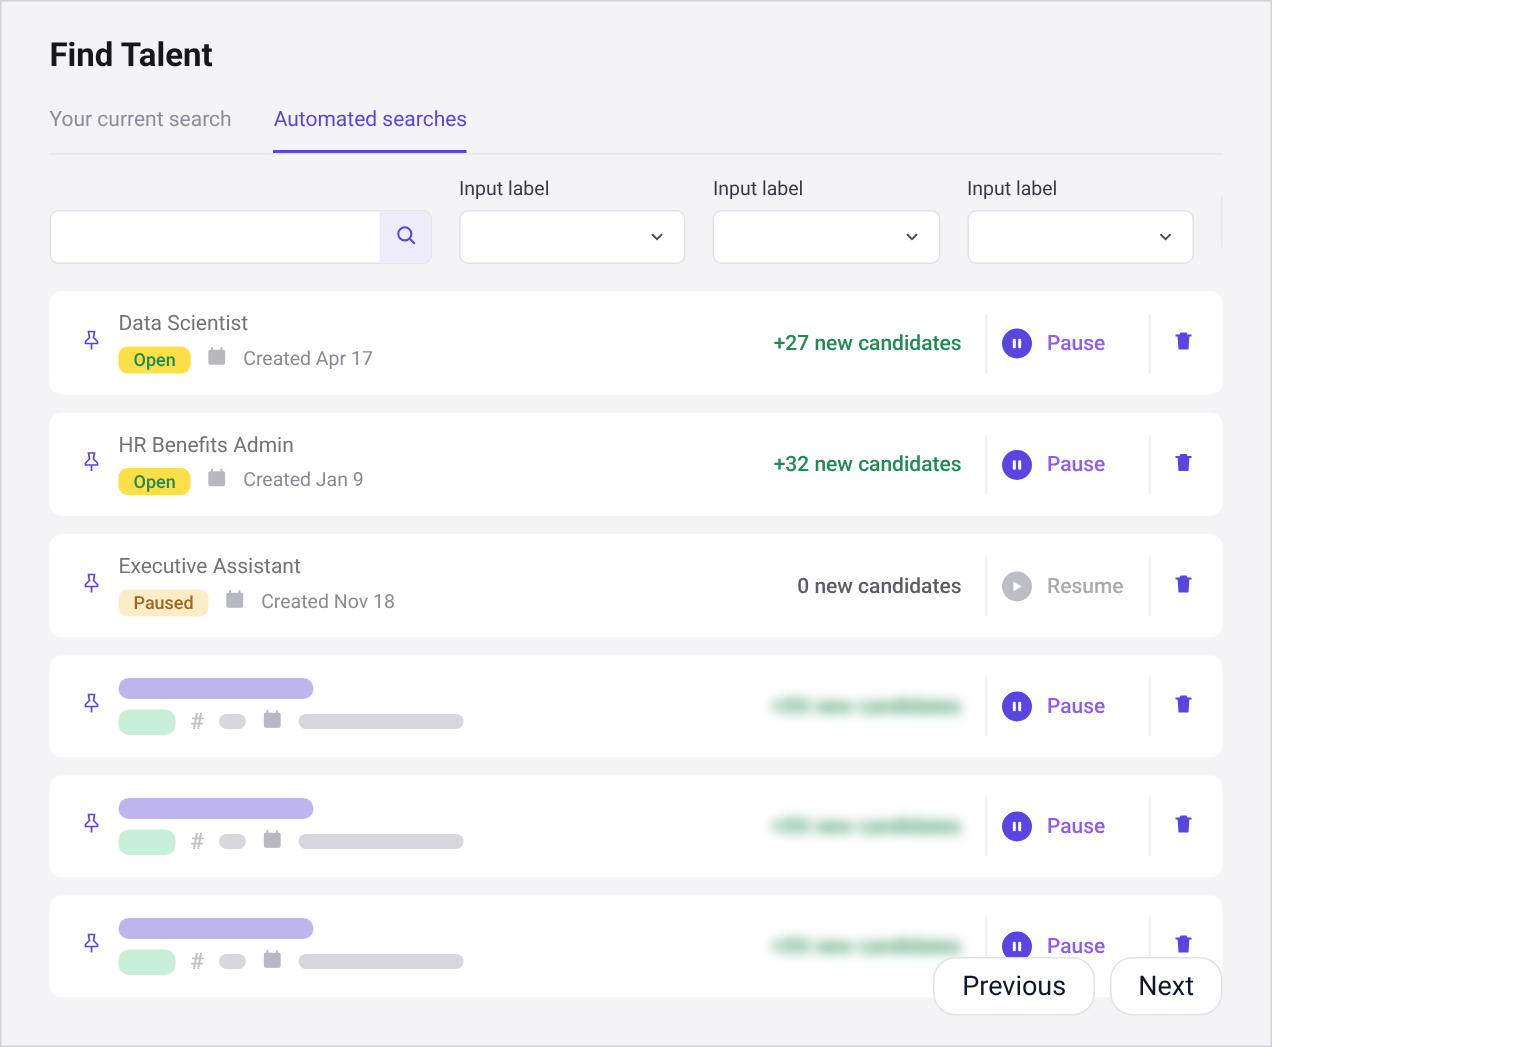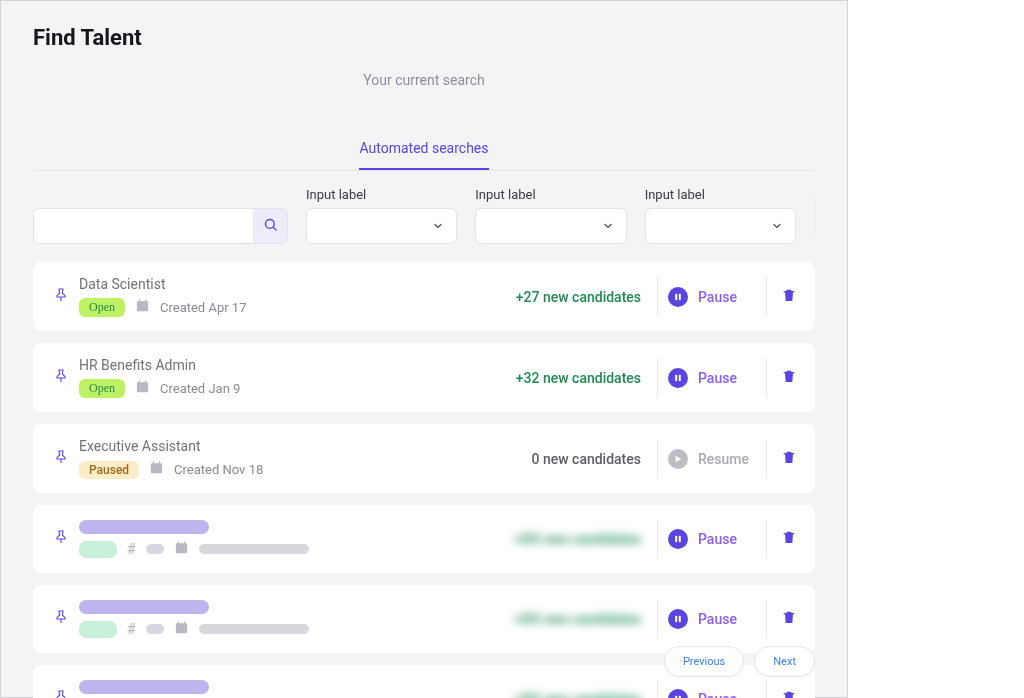--- a/index.html
+++ b/index.html
@@ -21,21 +21,20 @@
     font-size: 22px;
     font-weight: 700;
     color: #16161c;
   }
   .tabs {
     display: flex;
     align-items: center;
     gap: 28px;
     border-bottom: 1px solid #e5e5ea;
     margin-bottom: 10px;
-    flex-direction: column;
   }
   .tab {
     padding: 10px 0 12px 0;
     font-size: 14px;
     color: #8d8d99;
     border-bottom: 2px solid transparent;
     cursor: pointer;
     display: inline-flex;
     align-items: center;
     gap: 8px;
@@ -128,21 +127,21 @@
     padding: 14px 14px;
     margin-bottom: 12px;
   }
   .pin-col { width: 28px; display:flex; justify-content:center; }
   .pin-icon { width:16px; height:16px; fill:none; stroke:#5b45e0; stroke-width:1.7; }
 
   .main-col { flex:1; padding-left: 4px; }
   .row-title { color:#737373; font-size:14px; font-weight:400; }
   .meta-line { display:flex; align-items:center; gap:10px; margin-top:6px; }
   .pill { font-size:12px; padding:2px 10px; border-radius:6px; font-weight:500; }
-  .pill.open { background:#bef264; color:#1f8a52;font-family:Liberation Serif, serif; }
+  .pill.open { background:#fde047; color:#1f8a52; }
   .pill.paused { background:#fdecc8; color:#9a6a1f; }
   .cal-icon { width:15px; height:15px; fill:none; stroke:#b8b8c0; }
   .fill-icon { fill:#b8b8c0; stroke:none; }
   .created { font-size:13px; color:#8a8a94; }
 
   .cand-col { width:175px; text-align:right; font-size:14px; font-weight:500; padding-right:6px; }
   .cand-pos { color:#1f8a52; }
   .cand-zero { color:#5c5c66; }
 
   .sep { width:1px; height:40px; background:#eceaf0; margin:0 10px; }
@@ -166,21 +165,21 @@
   .sk-cand { filter: blur(4px); }
 
   .pager {
     position: absolute;
     right: 32px;
     bottom: 20px;
     display:flex; gap:10px;
   }
   .pbtn {
     background:#fff; border:1px solid #e2e2e8; border-radius:15px;
-    padding: 8px 18px; font-size:11px; color:#3b82f6; cursor:pointer;
+    padding: 8px 18px; font-size:18px; color:#0f172a; cursor:pointer;
   }
 </style>
 </head>
 <body>
 
 <div class="frame">
 
   <h1>Find Talent</h1>
 
   <div class="tabs">

